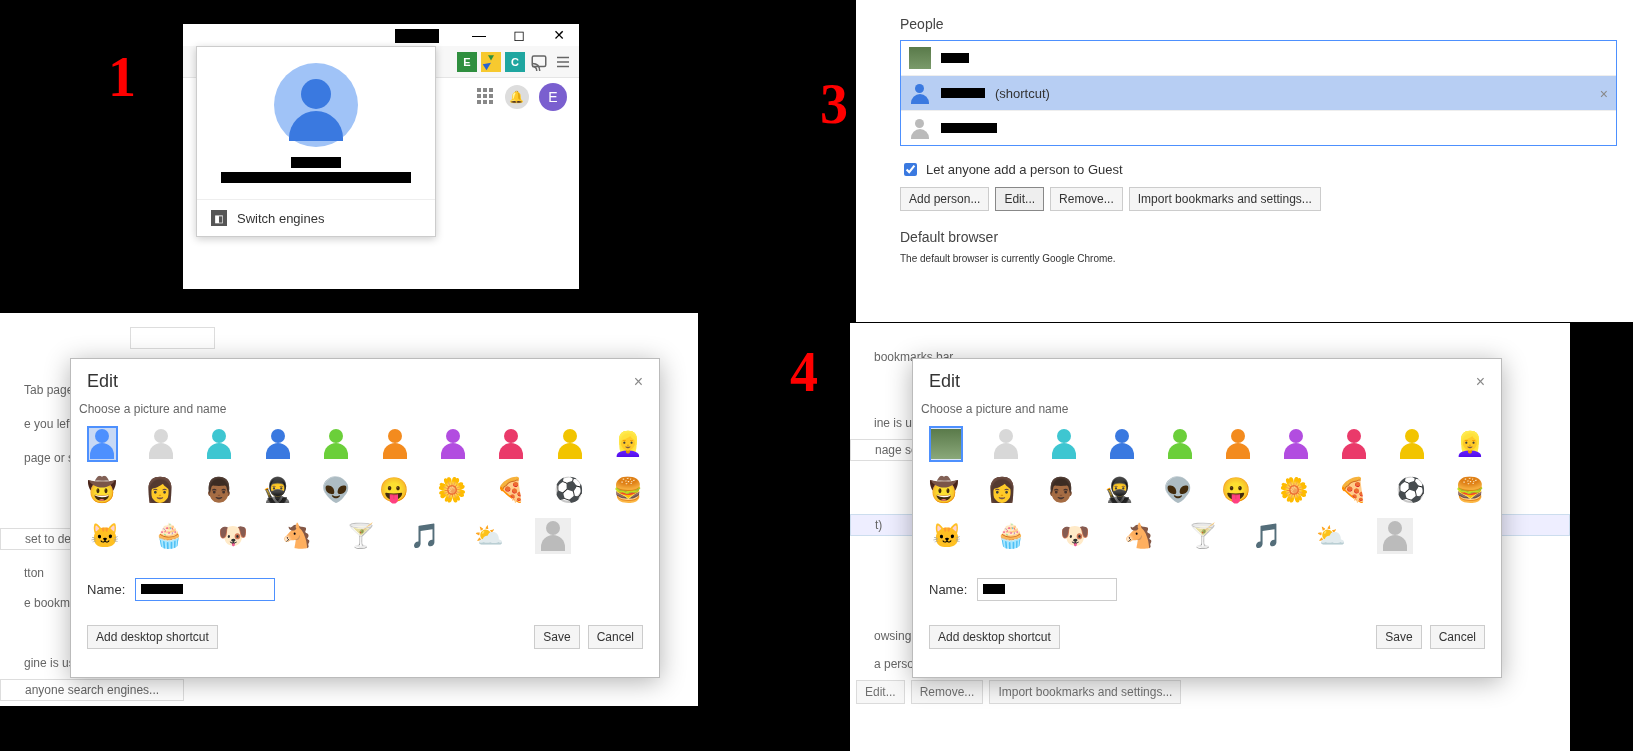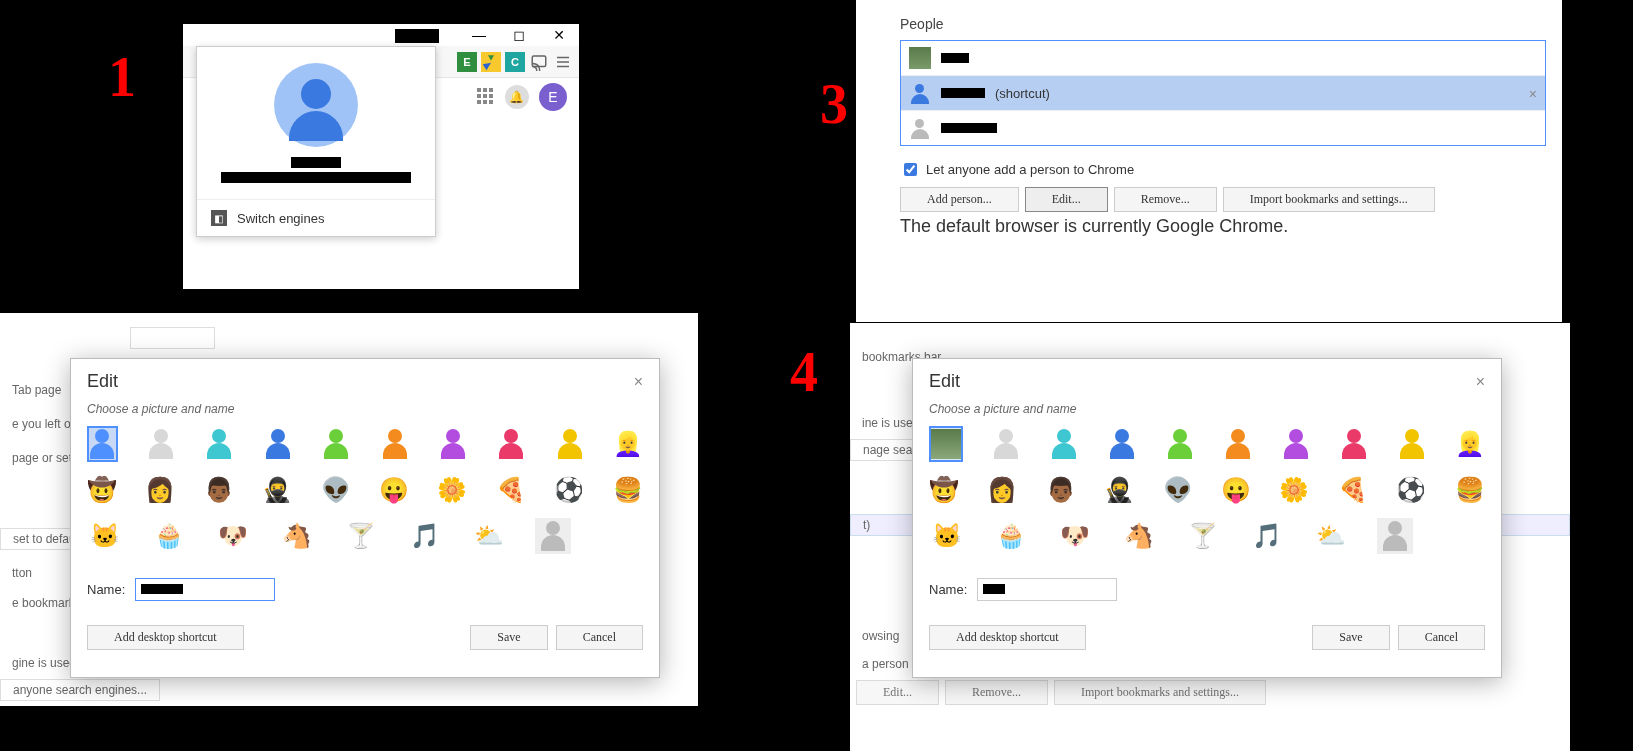--- a/index.html
+++ b/index.html
@@ -109,21 +109,21 @@
     padding:10px 14px;
     display:flex; align-items:center; gap:10px;
     font-size:13px; color:#333;
   }
   .switch-icon {
     width:16px; height:16px; background:#555;
     display:flex; align-items:center; justify-content:center; color:#fff; font-size:10px;
   }
 
   
-  #panel3 { left:856px; top:0px; width:706px; height:322px; background:#fff; }
+  #panel3 { left:856px; top:0px; width:777px; height:322px; background:#fff; }
   .p3-inner { padding:10px 16px 10px 44px; }
   .section-h { font-size:14px; color:#444; margin:6px 0 8px; }
   .people-list {
     border:1px solid #4d90fe;
     background:#fff;
     margin-bottom:14px;
   }
   .person-row {
     display:flex; align-items:center; gap:10px;
     padding:6px 8px;
@@ -167,52 +167,51 @@
     position:absolute; right:8px; top:10px; color:#888; font-size:14px;
   }
   .chk-row {
     display:flex; align-items:center; gap:6px; margin:4px 0; font-size:13px; color:#333;
   }
   .chk-row input { accent-color:#3a79e0; }
   .btn-row { display:flex; gap:6px; margin-top:8px; }
   .btn {
     background:#f5f5f5;
     border:1px solid #ccc;
-    padding:4px 26px;
+    padding:4px 8px;
     font-size:12px;
     color:#333;
     cursor:pointer;
-    font-family:Liberation Serif, serif;
   }
   .btn.active { border-color:#888; background:#eee; }
-  .sub-text { font-size:18px; color:#333; margin-top:4px; }
+  .sub-text { font-size:10px; color:#333; margin-top:4px; }
 
   
   .settings-bg {
     position:absolute; background:#fff; font-size:12px; color:#555;
   }
   #panel2bg { left:0; top:313px; width:698px; height:393px;}
   #panel4bg { left:850px; top:323px; width:720px; height:428px;}
-  .bg-line { padding:3px 12px; color:#666; white-space:nowrap; overflow:hidden; }
+  .bg-line { padding:3px 24px; color:#666; white-space:nowrap; overflow:hidden; }
 
   .dialog {
     position:absolute;
     background:#fff;
     border:1px solid #bbb;
     box-shadow:0 4px 24px rgba(0,0,0,0.3);
   }
   #dialog2 { left:70px; top:358px; width:590px; height:320px;}
   #dialog4 { left:912px; top:358px; width:590px; height:320px;}
   .dlg-hdr {
     display:flex; justify-content:space-between; align-items:center;
     padding:12px 16px 4px;
   }
   .dlg-title { font-size:18px; color:#333; }
   .dlg-close { color:#888; font-size:16px; cursor:pointer; }
-  .dlg-sub { padding:6px 16px; font-size:12px; color:#666;font-style:italic; }
+  .dlg-sub { padding:6px 8px; font-size:12px; color:#666; }
   .avatar-grid {
     padding:4px 16px 8px;
   }
   .avatar-grow {
     display:flex; gap:28px; margin-bottom:10px;
   }
   .av {
     width:36px; height:36px;
     display:flex; align-items:center; justify-content:center;
     font-size:24px;
@@ -337,30 +336,31 @@
         <div class="row-close">×</div>
       </div>
       <div class="person-row">
         <div class="row-avatar gray"></div>
         <div class="row-name-black" style="width:56px"></div>
       </div>
     </div>
 
     <div class="chk-row">
       <input type="checkbox" checked="" style="">
-      <span>Let anyone add a person to Chrome</span>
+      <span>Let anyone add a person to Guest</span>
     </div>
 
     <div class="btn-row">
       <button class="btn">Add person...</button>
       <button class="btn active">Edit...</button>
       <button class="btn">Remove...</button>
       <button class="btn">Import bookmarks and settings...</button>
     </div>
 
+    <div class="section-h" style="margin-top:18px">Default browser</div>
     <div class="sub-text">The default browser is currently Google Chrome.</div>
   </div>
 </div>
 
 <div id="panel2bg" class="settings-bg">
   <div style="height:14px"></div>
   <div class="bg-line" style="border:1px solid #ddd; display:inline-block; margin-left:130px; padding:3px 8px;">&nbsp;&nbsp;&nbsp;&nbsp;&nbsp;&nbsp;&nbsp;&nbsp;&nbsp;&nbsp;&nbsp;&nbsp;&nbsp;&nbsp;&nbsp;&nbsp;&nbsp;&nbsp;&nbsp;&nbsp;</div>
   <div style="height:28px"></div>
   <div class="bg-line">Tab page</div>
   <div style="height:14px"></div>

